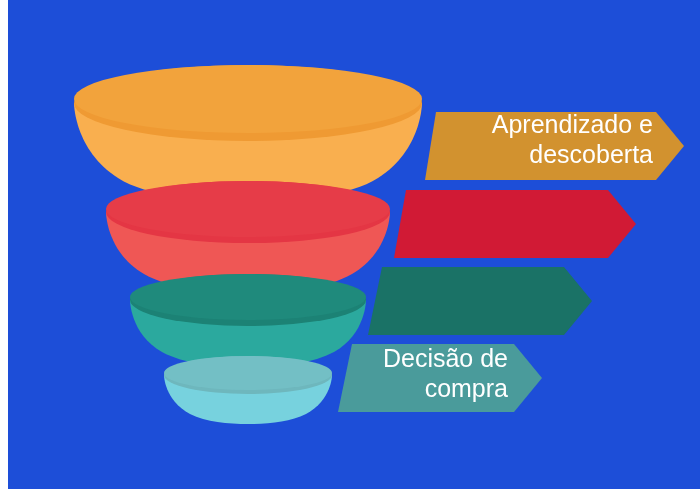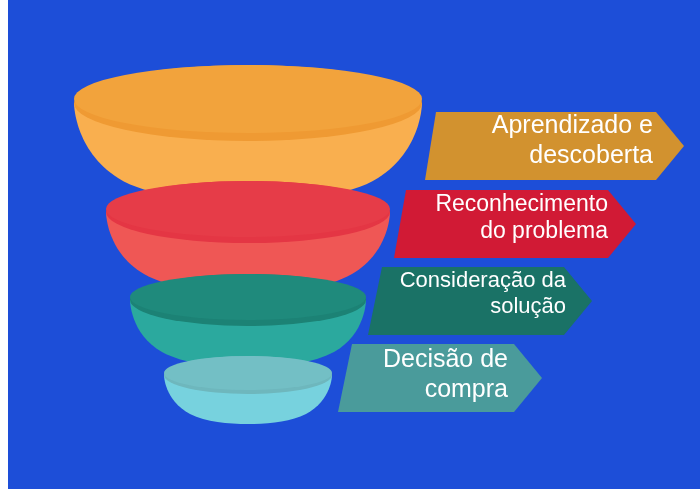--- a/index.html
+++ b/index.html
@@ -115,19 +115,17 @@
                C 324 400 324 375 324 375
                Z" fill="#77d2de"></path>
       <ellipse cx="240" cy="375" rx="84" ry="19" fill="#6eb7bd"></ellipse>
       <ellipse cx="240" cy="373" rx="84" ry="17" fill="#73bfc5"></ellipse>
     </g>
 
   </svg>
 
   <div class="arrow-label" id="label-1" style="color: rgb(255, 255, 255);">Aprendizado e descoberta</div>
 
-  <div class="arrow-label" id="label-2" style="color: rgb(255, 255, 255);">Reconhecimento do problema</div>
 
-  <div class="arrow-label" id="label-3" style="color: rgb(255, 255, 255);">Consideração da solução</div>
 
   <div class="arrow-label" id="label-4" style="color: rgb(255, 255, 255);">Decisão de compra</div>
 
 </div>
 
 </body></html>

